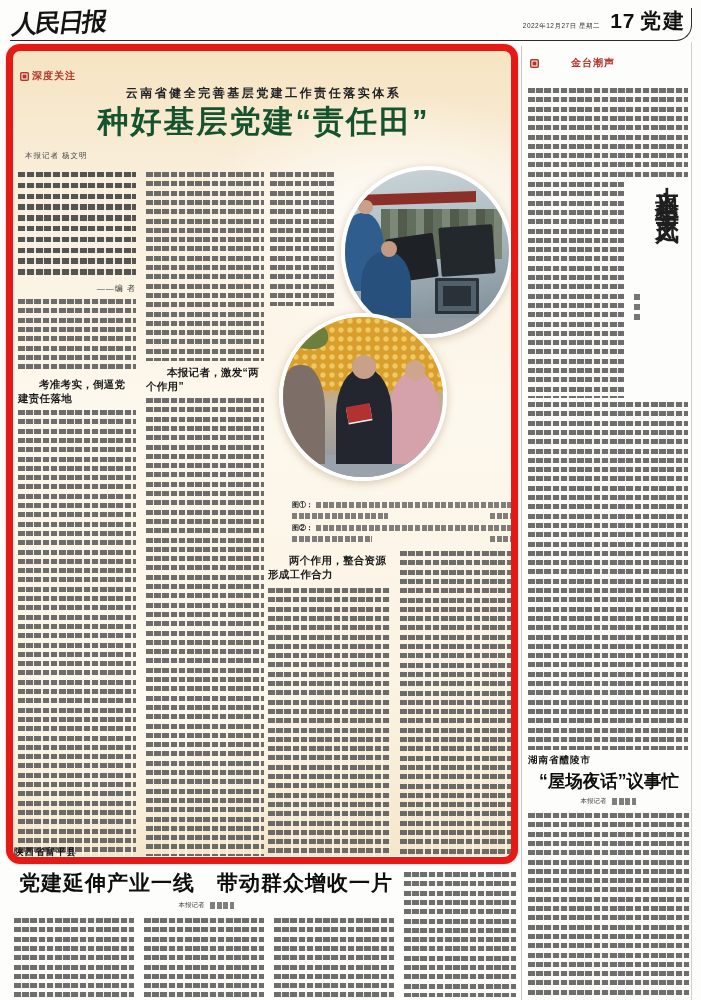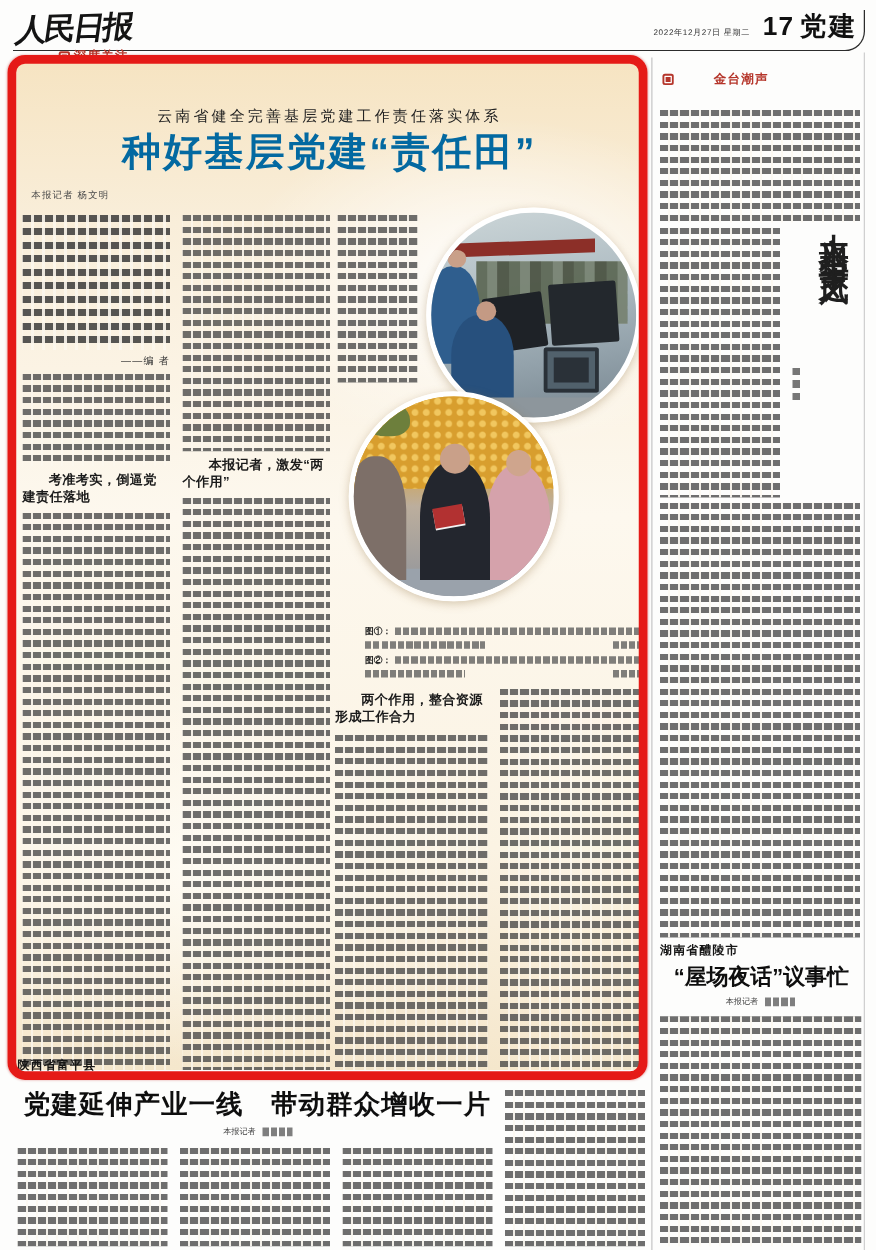--- a/index.html
+++ b/index.html
@@ -27,24 +27,24 @@
       radial-gradient(ellipse 360px 240px at 30% 80%, rgba(255,253,247,.85), rgba(255,255,255,0) 65%),
       linear-gradient(180deg,#f6e4c2 0%,#f9eeda 16%,#fdf8ee 45%,#fbf3e3 78%,#f5e7cc 100%);}
 
   
   .tag{display:flex;align-items:center;gap:3px;}
   .tag-icon{width:9px;height:9px;background:#b5352a;border-radius:2px;
             box-shadow:inset 0 0 0 1.5px #b5352a, inset 0 0 0 2.5px #fff;}
   .tag-label{font-size:10px;font-weight:800;color:#b5352a;letter-spacing:1px;}
 
   
-  .kicker-main{left:13px;top:85px;width:501px;text-align:center;font-size:12px;font-weight:400;
+  .kicker-main{left:13px;top:85px;width:501px;text-align:center;font-size:12px;font-weight:700;
                letter-spacing:2.5px;color:#232323;}
   .title-main{left:13px;top:101px;width:501px;text-align:center;font-size:31px;font-weight:900;
-              letter-spacing:2px;color:#0369a1;}
+              letter-spacing:2px;color:#14532d;}
   .byline{font-size:7.5px;color:#4a4a4a;letter-spacing:1px;text-align:left;padding-left:12px;}
   .subhead{font-size:10.5px;font-weight:800;color:#1b1b1b;line-height:13.5px;
            text-indent:2em;letter-spacing:.3px;}
   .note-sign{font-size:8px;color:#333;text-align:right;letter-spacing:1px;}
 
   
   .gk{background-image:
         repeating-linear-gradient(90deg, rgba(252,248,240,0) 0 6.6px, rgba(252,248,240,.92) 6.6px 8.2px),
         repeating-linear-gradient(180deg, #474747 0 5px, rgba(0,0,0,0) 5px 9.3px);
       filter:blur(.3px);opacity:.78;}
@@ -121,21 +121,21 @@
   <div class="abs page-info">
     <span class="page-num">17</span>
     <span class="page-sec">党建</span>
   </div>
 
   <div class="abs vr" style="left:521px;top:46px;height:954px;"></div>
   <div class="abs vr" style="left:691px;top:42px;height:958px;background:#d0d0d0;"></div>
 
   <div class="abs feature-bg"></div>
 
-  <div class="abs tag" style="left:20px;top:38px;margin-left:27px;">
+  <div class="abs tag" style="left:20px;top:69px;">
     <span class="tag-icon"></span>
     <span class="tag-label">深度关注</span>
   </div>
 
   <div class="abs kicker-main">云南省健全完善基层党建工作责任落实体系</div>
   <div class="abs title-main">种好基层党建“责任田”</div>
   <div class="abs byline" style="left:13px;top:151px;width:501px;">本报记者 杨文明</div>
 
   <div class="abs gk-note" style="left:18px;top:172px;width:118px;height:108px;"></div>
   <div class="abs note-sign" style="left:18px;top:283px;width:118px;">——编 者</div>

